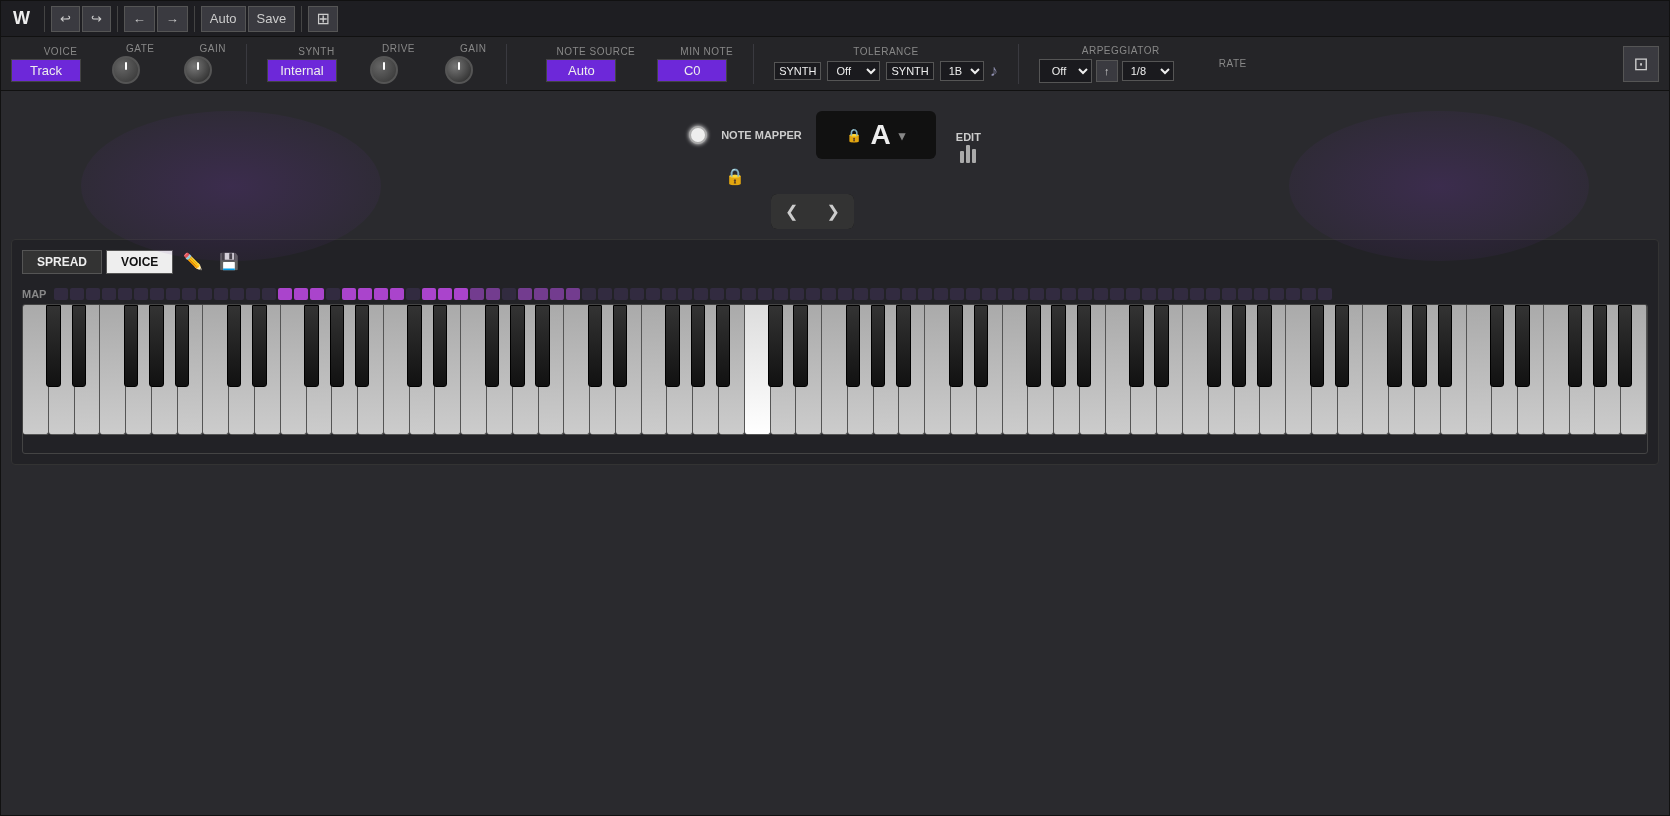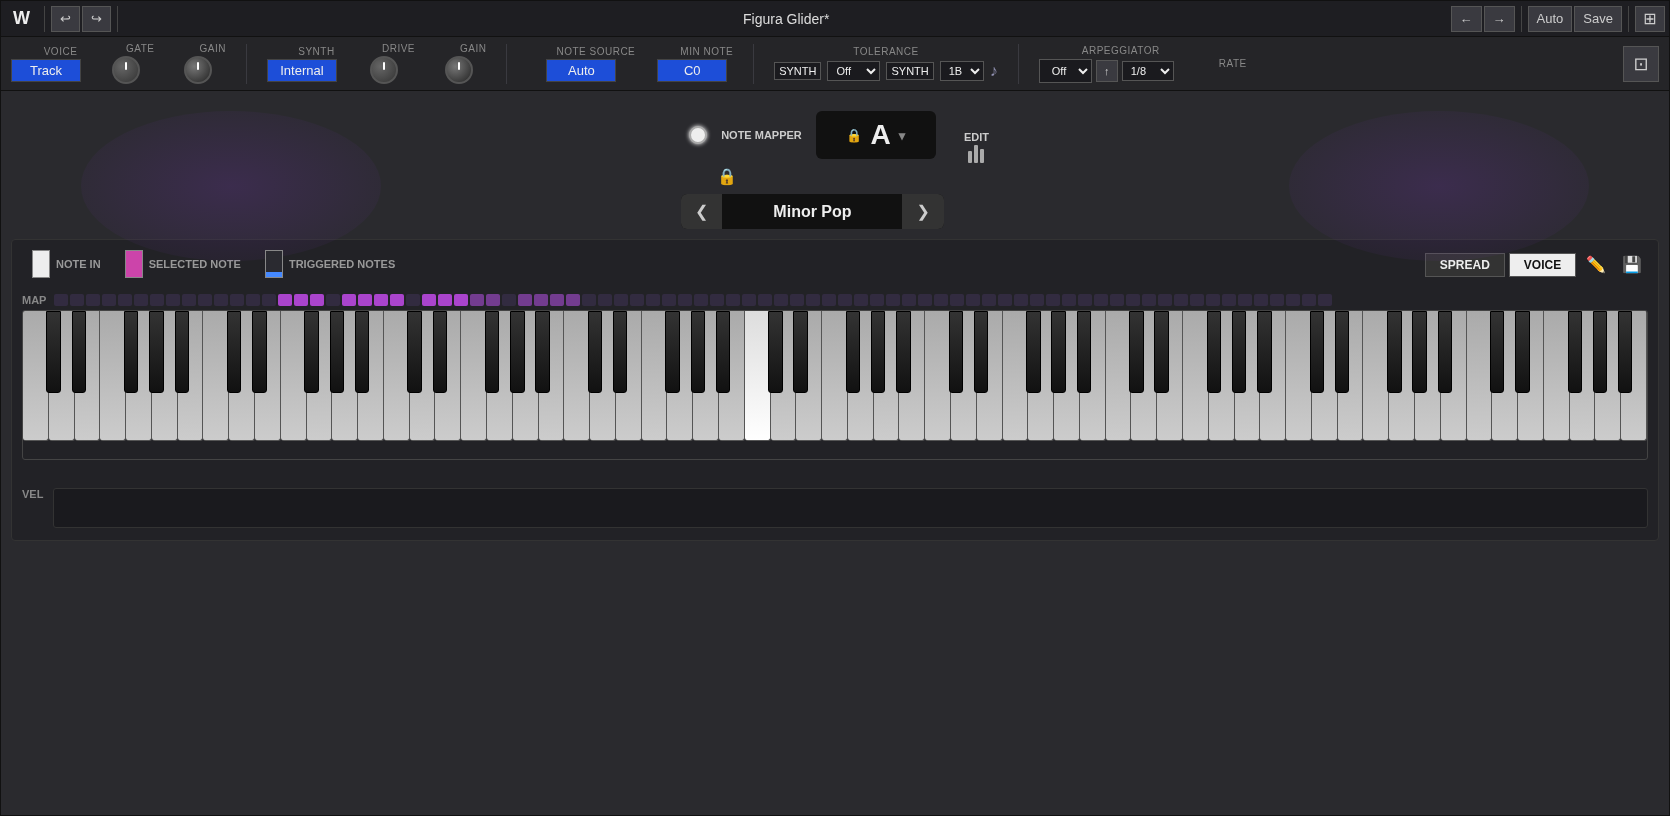--- a/index.html
+++ b/index.html
@@ -70,21 +70,21 @@
     .header-label {
       font-size: 10px;
       color: #888;
       text-transform: uppercase;
       letter-spacing: 0.5px;
       margin-left: 29px;
     }
     .header-value {
       font-size: 13px;
       color: #eee;
-      background: #1d4ed8;
+      background: #6d28d9;
       border: 1px solid #444;
       padding: 3px 12px;
       min-width: 70px;
       text-align: center;
     }
     .knob {
       width: 28px;
       height: 28px;
       border-radius: 50%;
       background: radial-gradient(circle at 35% 35%, #666, #333);
@@ -344,21 +344,20 @@
 <body>
 
 <div class="window-outer">
 
   <div class="top-toolbar">
     <span class="toolbar-logo">W</span>
     <div class="toolbar-sep"></div>
     <button class="toolbar-btn">↩</button>
     <button class="toolbar-btn">↪</button>
     <div class="toolbar-sep"></div>
-    <div class="toolbar-title">Figura Glider*</div>
     <button class="toolbar-btn">←</button>
     <button class="toolbar-btn">→</button>
     <div class="toolbar-sep"></div>
     <button class="toolbar-btn">Auto</button>
     <button class="toolbar-btn">Save</button>
     <div class="toolbar-sep"></div>
     <div style="width:30px;height:26px;background:#3a3a40;border:1px solid #555;display:flex;align-items:center;justify-content:center;">⊞</div>
   </div>
 
   <div class="header-row">
@@ -469,58 +468,40 @@
             <span style="font-size:13px;color:#888;">🔒</span>
             <span style="font-size:28px;font-weight:bold;color:#eee;">A</span>
             <span style="font-size:13px;color:#888;">▾</span>
           </div>
         </div>
 
         <div style="align-self:flex-start;padding-left:36px;font-size:16px;color:#555;">🔒</div>
 
         <div class="scale-nav">
           <button class="scale-nav-btn">❮</button>
-          <span class="scale-name">Minor Pop</span>
           <button class="scale-nav-btn">❯</button>
         </div>
       </div>
 
       <div style="margin-top:30px;">
         <button class="edit-btn">
           <span>EDIT</span>
           <div class="edit-bars">
             <div class="edit-bar" style="height:12px;"></div>
             <div class="edit-bar" style="height:18px;"></div>
             <div class="edit-bar" style="height:14px;"></div>
           </div>
         </button>
       </div>
 
     </div>
 
     <div class="piano-section">
 
       <div style="display:flex;align-items:center;justify-content:space-between;margin-bottom:8px;">
-        <div class="piano-legend">
-          <div class="legend-item">
-            <div class="legend-box-white"></div>
-            <span>NOTE
-IN</span>
-          </div>
-          <div class="legend-item">
-            <div class="legend-box-pink"></div>
-            <span>SELECTED
-NOTE</span>
-          </div>
-          <div class="legend-item">
-            <div class="legend-box-blue-outline"></div>
-            <span>TRIGGERED
-NOTES</span>
-          </div>
-        </div>
 
         <div class="piano-controls">
           <button class="spread-btn">SPREAD</button>
           <button class="fold-btn">VOICE</button>
           <button class="icon-btn">✏️</button>
           <button class="icon-btn">💾</button>
         </div>
       </div>
 
       <div style="display:flex;align-items:center;gap:8px;margin-bottom:4px;">
@@ -738,22 +719,18 @@
               <div style="position: absolute; left: calc(27%); width: 8%; height: 82px; background: linear-gradient(rgb(51, 51, 51), rgb(17, 17, 17)); border: 1px solid rgb(0, 0, 0); border-radius: 0px 0px 3px 3px; z-index: 2; cursor: pointer; top: 0px;"></div>
               <div style="position: absolute; left: calc(56%); width: 8%; height: 82px; background: linear-gradient(rgb(51, 51, 51), rgb(17, 17, 17)); border: 1px solid rgb(0, 0, 0); border-radius: 0px 0px 3px 3px; z-index: 2; cursor: pointer; top: 0px;"></div>
               <div style="position: absolute; left: calc(70%); width: 8%; height: 82px; background: linear-gradient(rgb(51, 51, 51), rgb(17, 17, 17)); border: 1px solid rgb(0, 0, 0); border-radius: 0px 0px 3px 3px; z-index: 2; cursor: pointer; top: 0px;"></div>
               <div style="position: absolute; left: calc(84%); width: 8%; height: 82px; background: linear-gradient(rgb(51, 51, 51), rgb(17, 17, 17)); border: 1px solid rgb(0, 0, 0); border-radius: 0px 0px 3px 3px; z-index: 2; cursor: pointer; top: 0px;"></div>
             </div>
           </div>
 
         <div id="note-indicators" style="position:absolute;bottom:-24px;left:0;right:0;height:20px;"></div>
       </div>
 
-      <div style="height:70px;display:flex;align-items:flex-start;padding-top:28px;gap:10px;">
-        <span style="font-size:11px;color:#888;font-weight:bold;text-transform:uppercase;">VEL</span>
-        <div style="flex:1;height:40px;background:#1a1a1e;border-radius:3px;border:1px solid #333;"></div>
-      </div>
 
     </div>
 
   </div>
 
 </div>
 
 </body></html>

